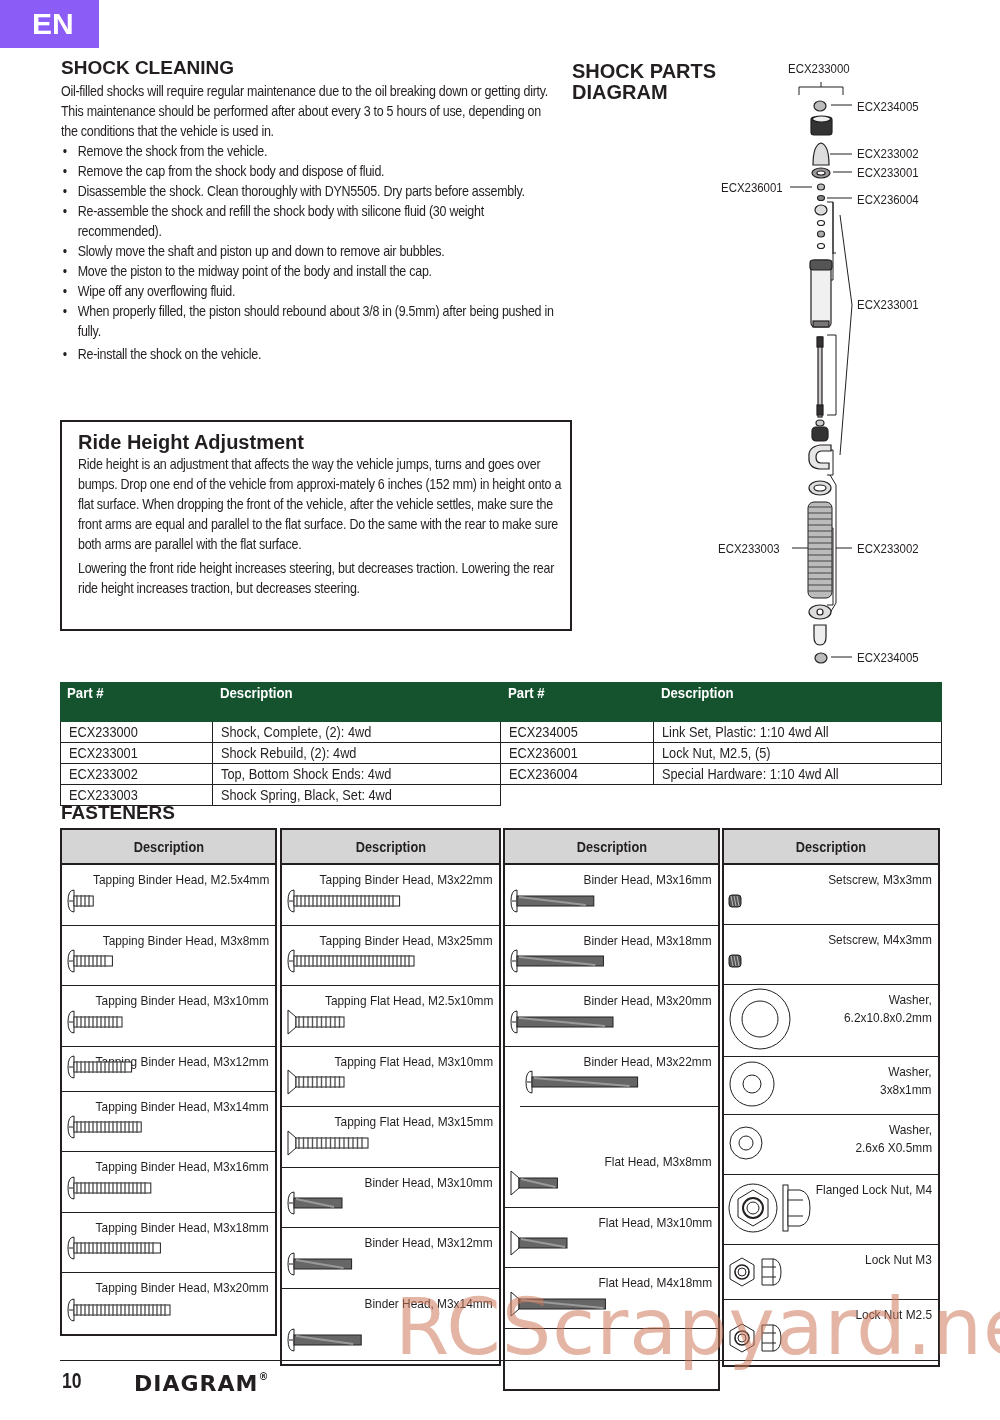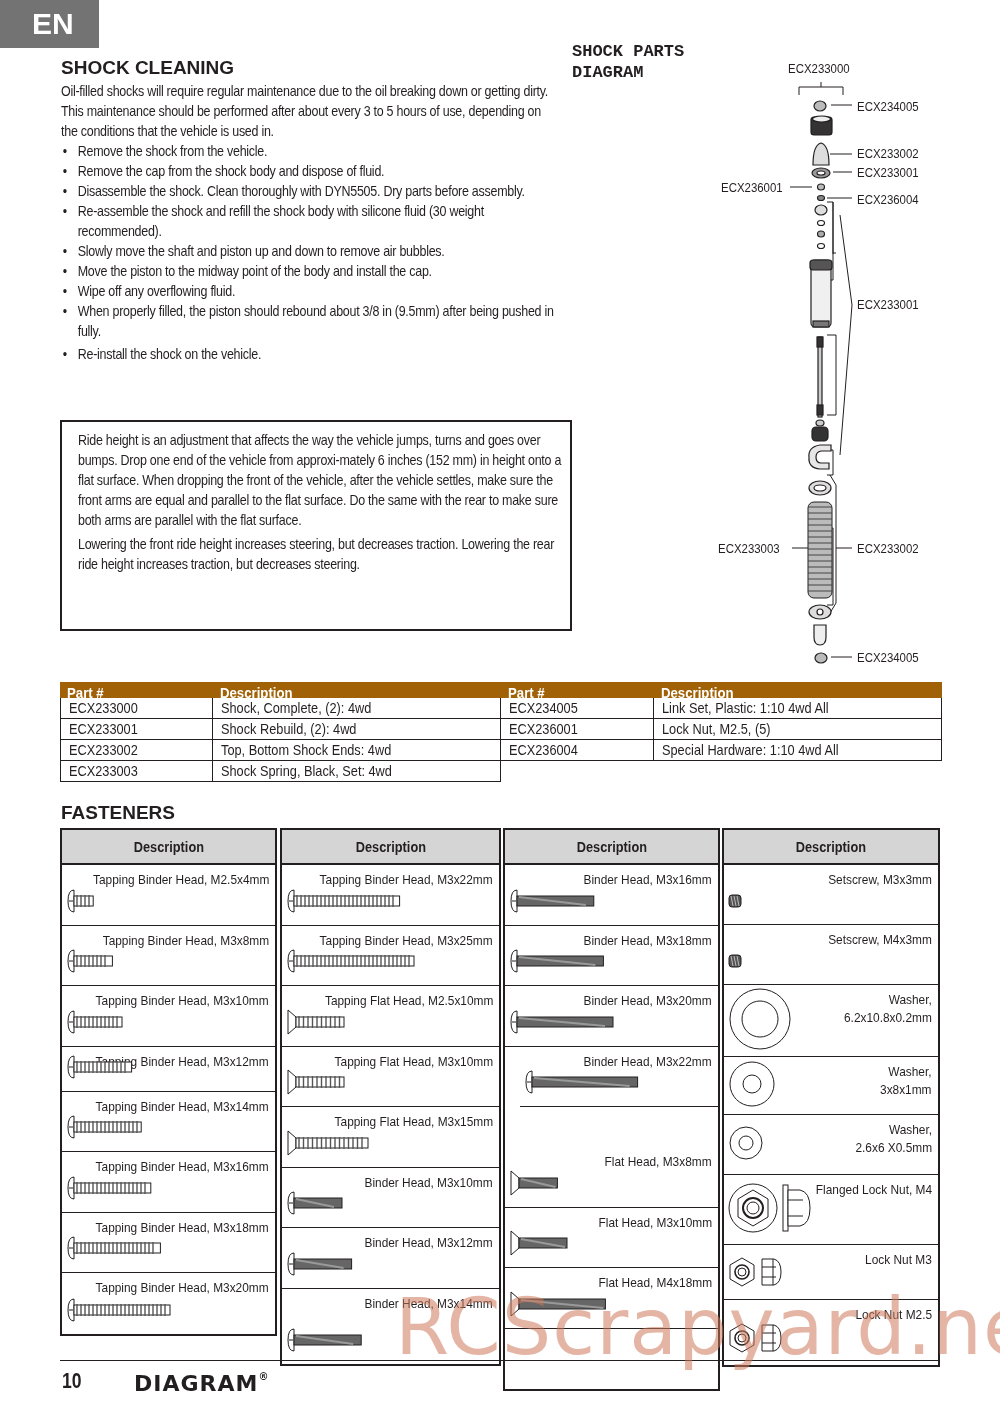--- a/index.html
+++ b/index.html
@@ -1,45 +1,45 @@
 <!DOCTYPE html>
 <html><head>
 <meta charset="utf-8">
 <style>
   * { box-sizing: border-box; margin: 0; padding: 0; }
   html, body { width: 1000px; height: 1420px; background: #fff; overflow: hidden; }
   body { position: relative; font-family: "Liberation Sans", "DejaVu Sans", sans-serif; color: #231f20; }
   .condensed { font-family: "Liberation Sans Narrow", "Liberation Sans", sans-serif; letter-spacing: -0.3px; }
 
-  .lang-tab { position: absolute; left: 0; top: 0; width: 99px; height: 48px; background: #737373; color: #fff;
+  .lang-tab { position: absolute; left: 0; top: 0; width: 99px; height: 48px; background: #8b5cf6; color: #fff;
     font-weight: bold; font-size: 30px; line-height: 48px; padding-left: 32px; }
 
   
   .shock-cleaning { position: absolute; left: 61px; top: 57px; width: 500px; }
   .h-section { font-weight: bold; font-size: 19px; line-height: 22px; color: #231f20; margin-bottom: 2px; }
   .body-text { font-size: 14.2px; line-height: 20px; color: #231f20; transform: scaleX(0.88); transform-origin: left top; width: 560px; }
   .bullets { list-style: none; }
   .bullets li { position: relative; padding-left: 19px; }
   .bullets li::before { content: "\2022"; position: absolute; left: 2px; top: 0; }
   .bullets li.gap { margin-top: 3px; }
 
   
   .ride-box { position: absolute; left: 60px; top: 420px; width: 512px; height: 211px; border: 2px solid #231f20; padding: 8px 0 0 16px; }
   .ride-title { font-weight: bold; font-size: 20px; line-height: 24px; margin-bottom: 0; }
   .ride-box .body-text { width: 555px; }
   .ride-box p.second { margin-top: 4px; }
 
   
-  .diagram-title { position: absolute; left: 572px; top: 41px; font-weight: bold; font-size: 17px; line-height: 21px; font-family: Liberation Mono, monospace; }
+  .diagram-title { position: absolute; left: 572px; top: 61px; font-weight: bold; font-size: 20px; line-height: 21px; }
   .diagram { position: absolute; left: 700px; top: 55px; width: 260px; height: 620px; }
   .diag-label { position: absolute; font-size: 13px; transform: scaleX(0.88); transform-origin: left top; white-space: nowrap; color: #231f20; }
 
   
   .parts-table { position: absolute; left: 60px; top: 682px; width: 882px; }
-  .pt-head { display: flex; background: #a16207; color: #fff; height: 16px; font-weight: bold; font-size: 15px; line-height: 22px; }
+  .pt-head { display: flex; background: #14532d; color: #fff; height: 40px; font-weight: bold; font-size: 15px; line-height: 22px; }
   .pt-head span { display: block; transform: scaleX(0.88); transform-origin: left center; white-space: nowrap; }
   .pt-row { display: flex; height: 21px; }
   .pt-cell { font-size: 14.5px; line-height: 20px; height: 21px; border-bottom: 1px solid #231f20; border-right: 1px solid #231f20; padding-left: 8px; white-space: nowrap; overflow: hidden; }
   .pt-cell span { display: inline-block; transform: scaleX(0.88); transform-origin: left center; }
   .c1 { width: 153px; border-left: 1px solid #231f20; }
   .c2 { width: 288px; }
   .c3 { width: 153px; }
   .c4 { width: 288px; }
   .pt-head .c1, .pt-head .c2, .pt-head .c3, .pt-head .c4 { border: none; padding-left: 7px; height: 22px; }
   .empty-cell { border: none !important; }
@@ -79,20 +79,21 @@
       <li>Slowly move the shaft and piston up and down to remove air bubbles.</li>
       <li>Move the piston to the midway point of the body and install the cap.</li>
       <li>Wipe off any overflowing fluid.</li>
       <li>When properly filled, the piston should rebound about 3/8 in (9.5mm) after being pushed in fully.</li>
       <li class="gap">Re-install the shock on the vehicle.</li>
     </ul>
   </div>
 </section>
 
 <section class="ride-box">
+  <h3 class="ride-title">Ride Height Adjustment</h3>
   <div class="body-text condensed">
     <p>Ride height is an adjustment that affects the way the vehicle jumps, turns and goes over bumps. Drop one end of the vehicle from approxi-mately 6 inches (152 mm) in height onto a flat surface. When dropping the front of the vehicle, after the vehicle settles, make sure the front arms are equal and parallel to the flat surface. Do the same with the rear to make sure both arms are parallel with the flat surface.</p>
     <p class="second">Lowering the front ride height increases steering, but decreases traction. Lowering the rear ride height increases traction, but decreases steering.</p>
   </div>
 </section>
 
 <div class="diagram-title">
   <div>SHOCK PARTS</div>
   <div>DIAGRAM</div>
 </div>

